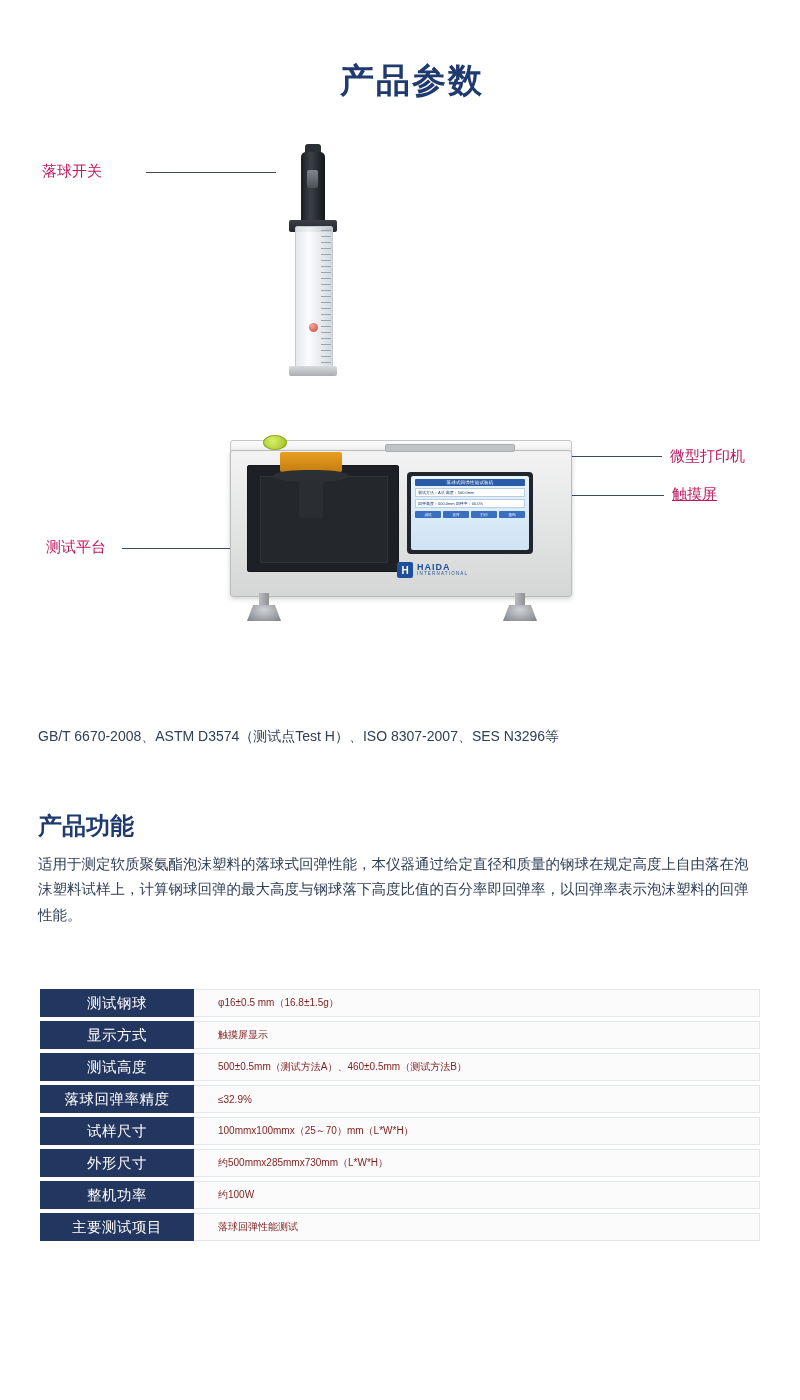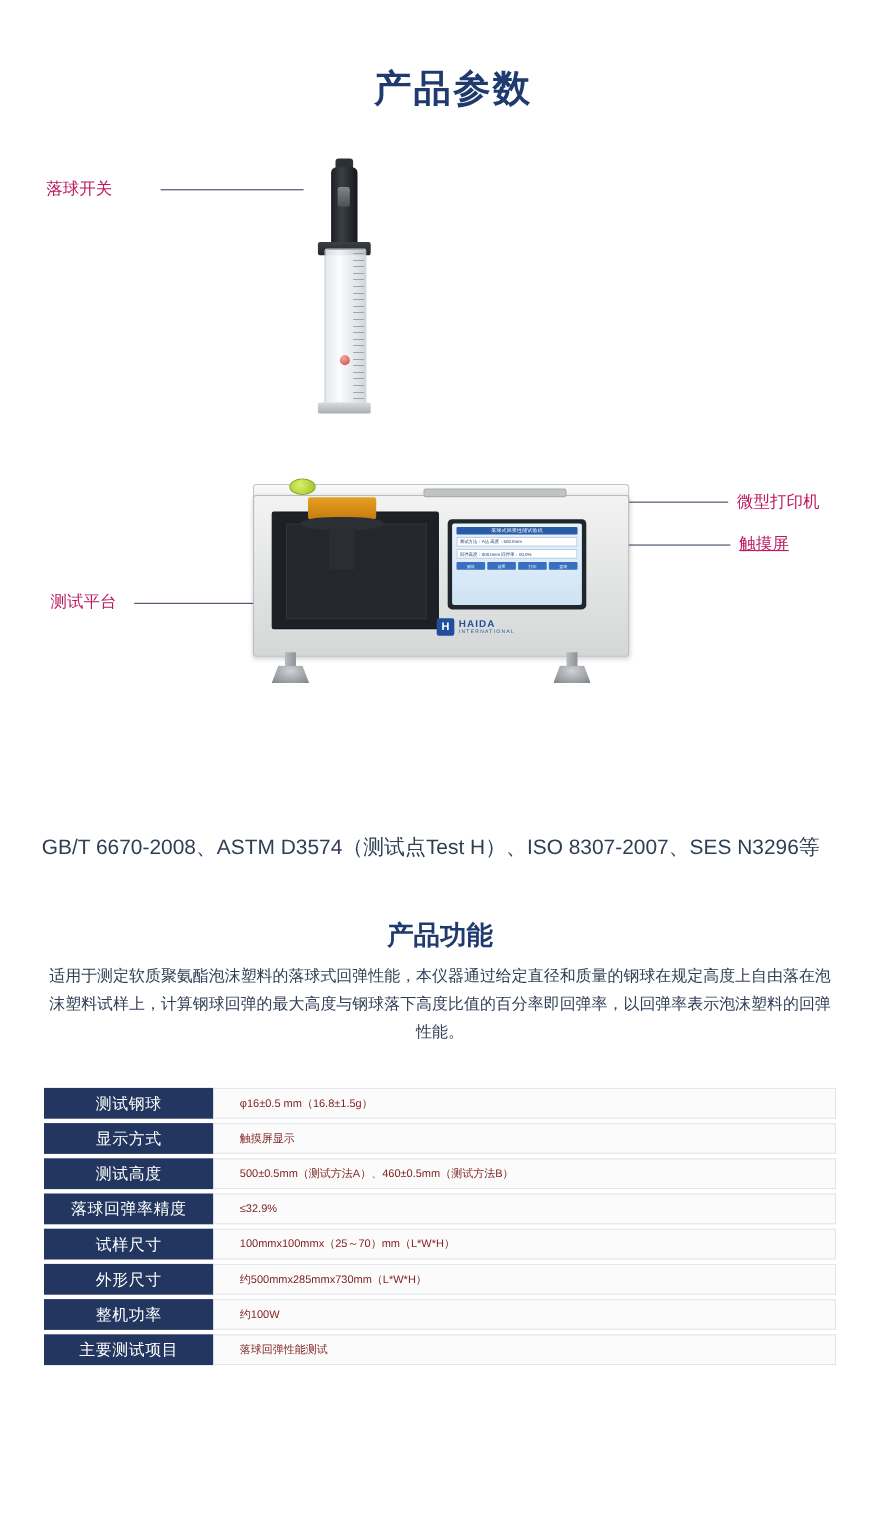--- a/index.html
+++ b/index.html
@@ -359,23 +359,23 @@
     font-weight: bold;
     color: #1f3a6e;
   }
   .sec-body {
     font-size: 14.5px;
     line-height: 1.75;
     color: #2f3e55;
     margin-top: 10px;
   }
   .std-line {
-    font-size: 19px;
+    font-size: 14px;
     color: #2f3e55;
-    margin-top: 29px;
+    margin-top: 0;
   }
 
   
   .spec-table {
     position: absolute;
     left: 40px;
     top: 985px;
     width: 720px;
     border-collapse: separate;
     border-spacing: 0 4px;
@@ -473,21 +473,21 @@
       <div class="rod"></div>
         <div class="pad"></div>
     </div>
   </div>
 </div>
 
 <div class="section" style="top:728px;">
   <div class="std-line">GB/T 6670-2008、ASTM D3574（测试点Test H）、ISO 8307-2007、SES N3296等</div>
 </div>
 
-<div class="section" style="top:834px;text-align:center;">
+<div class="section" style="top:810px;">
   <div class="sec-heading">产品功能</div>
   <div class="sec-body">适用于测定软质聚氨酯泡沫塑料的落球式回弹性能，本仪器通过给定直径和质量的钢球在规定高度上自由落在泡沫塑料试样上，计算钢球回弹的最大高度与钢球落下高度比值的百分率即回弹率，以回弹率表示泡沫塑料的回弹性能。</div>
 </div>
 
 <table class="spec-table">
   <tbody>
     <tr>
       <td class="k">测试钢球</td>
       <td class="v">φ16±0.5 mm（16.8±1.5g）</td>
     </tr>

